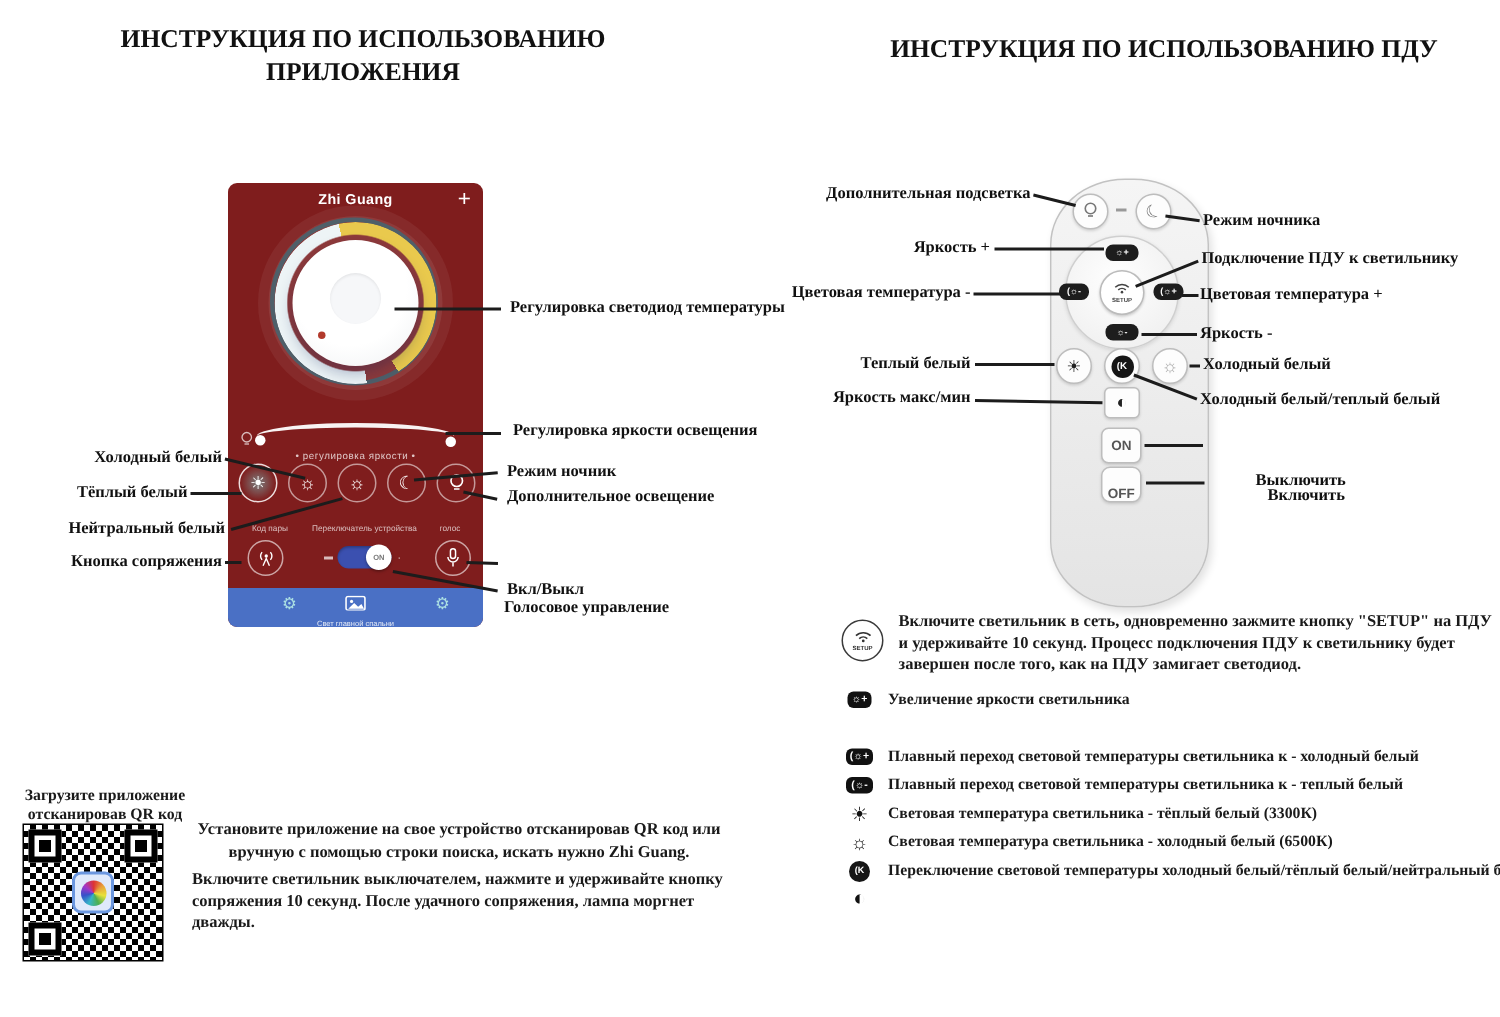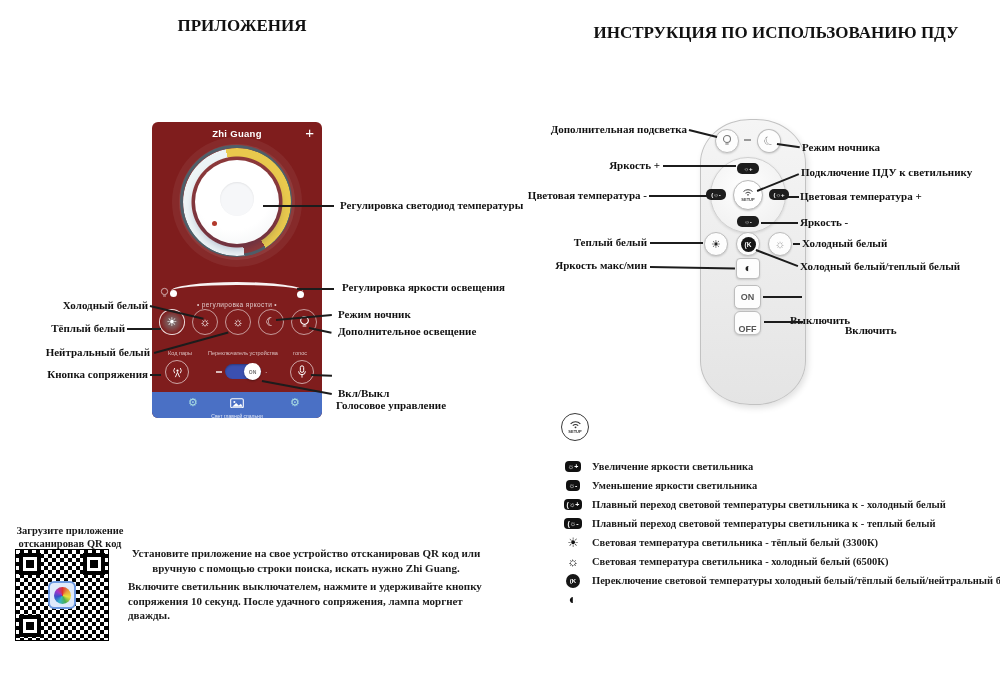--- a/index.html
+++ b/index.html
@@ -89,20 +89,21 @@
   .glyph-sun{font-size:13px;color:#111;line-height:13px;}
   .glyph-big{font-size:14px;color:#111;line-height:14px;}
   .legend-text{font-weight:bold;font-size:10.5px;white-space:nowrap;margin-left:6px;}
 </style>
 </head>
 <body>
 
 <div class="page">
 
   <div class="title" style="left:62px;top:15px;width:360px;">
+    <div>ИНСТРУКЦИЯ ПО ИСПОЛЬЗОВАНИЮ</div>
     <div>ПРИЛОЖЕНИЯ</div>
   </div>
   <div class="title" style="left:558px;top:22px;width:436px;">ИНСТРУКЦИЯ ПО ИСПОЛЬЗОВАНИЮ ПДУ</div>
 
   <div class="phone">
     <div class="phone-header">
       <div class="phone-title">Zhi Guang</div>
       <div class="phone-add">+</div>
     </div>
 
@@ -261,21 +262,21 @@
   <div class="callout ra" style="right:353px;top:236px;">Теплый белый</div>
   <div class="callout ra" style="right:353px;top:259px;">Яркость макс/мин</div>
 
   <div class="callout" style="left:802px;top:141px;">Режим ночника</div>
   <div class="callout" style="left:801px;top:166px;">Подключение ПДУ к светильнику</div>
   <div class="callout" style="left:800px;top:190px;">Цветовая температура +</div>
   <div class="callout" style="left:800px;top:216px;">Яркость -</div>
   <div class="callout" style="left:802px;top:237px;">Холодный белый</div>
   <div class="callout" style="left:800px;top:260px;">Холодный белый/теплый белый</div>
   <div class="callout" style="left:845px;top:290px;margin-top:34px;">Включить</div>
-  <div class="callout" style="left:790px;top:314px;">Выключить</div>
+  <div class="callout" style="left:837px;top:314px;">Выключить</div>
 
   <div class="cline" style="left:689px;top:129px;width:29px;transform:rotate(14deg);"></div>
   <div class="cline" style="left:663px;top:165px;width:73px;"></div>
   <div class="cline" style="left:649px;top:195px;width:59px;"></div>
   <div class="cline" style="left:650px;top:242px;width:53px;"></div>
   <div class="cline" style="left:650px;top:266px;width:85px;transform:rotate(1deg);"></div>
   <div class="cline" style="left:777px;top:143px;width:23px;transform:rotate(8deg);"></div>
   <div class="cline" style="left:757px;top:190px;width:45px;transform:rotate(-22deg);"></div>
   <div class="cline" style="left:788px;top:196px;width:11px;"></div>
   <div class="cline" style="left:761px;top:222px;width:37px;"></div>
@@ -285,33 +286,28 @@
   <div class="cline" style="left:764px;top:321px;width:39px;"></div>
 
   <div class="setup-icon">
     <svg width="13" viewBox="0 0 24 16">
       <path d="M3 7 A13 13 0 0 1 21 7" fill="none" stroke="#333" stroke-width="2"></path>
       <path d="M7 10.5 A7.5 7.5 0 0 1 17 10.5" fill="none" stroke="#333" stroke-width="2"></path>
       <circle cx="12" cy="13.5" r="1.7" fill="#333"></circle>
     </svg>
     <div class="setup-word">SETUP</div>
   </div>
+  <div class="setup-note">Включите светильник в сеть, одновременно зажмите кнопку "SETUP" на ПДУ и удерживайте 10 секунд. Процесс подключения ПДУ к светильнику будет завершен после того, как на ПДУ замигает светодиод.</div>
 
   <div class="legend-row" style="top:457px;">
     <span class="legend-ico">
         <span class="badge-pill">☼+</span>
       </span>
     <span class="legend-text">Увеличение яркости светильника</span>
   </div>
-  <div class="legend-row" style="top:476px;">
-    <span class="legend-ico">
-        <span class="badge-pill">☼-</span>
-      </span>
-    <span class="legend-text">Уменьшение яркости светильника</span>
-  </div>
   <div class="legend-row" style="top:495px;">
     <span class="legend-ico">
         <span class="badge-pill">(☼+</span>
       </span>
     <span class="legend-text">Плавный переход световой температуры светильника к - холодный белый</span>
   </div>
   <div class="legend-row" style="top:514px;">
     <span class="legend-ico">
         <span class="badge-pill">(☼-</span>
       </span>

